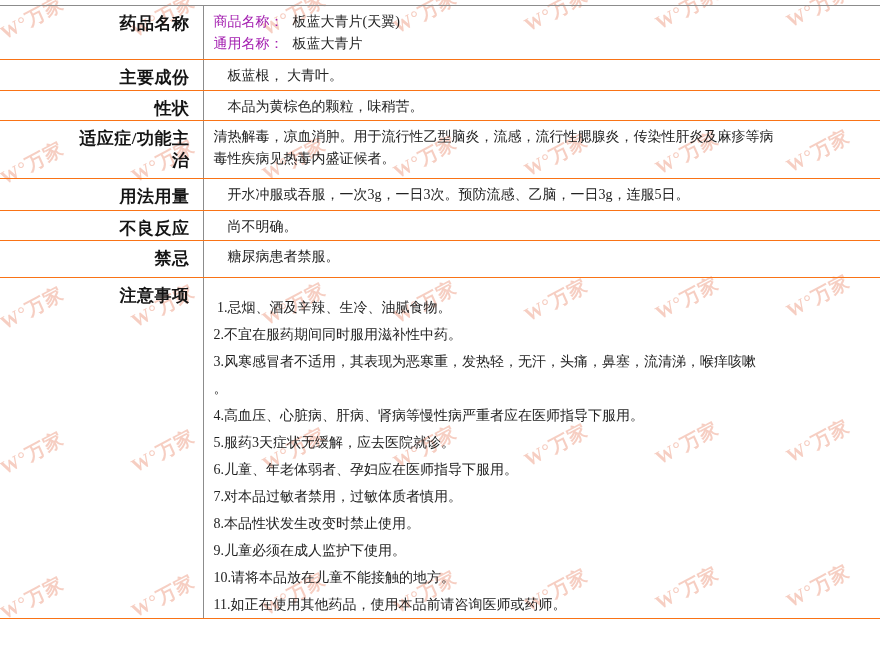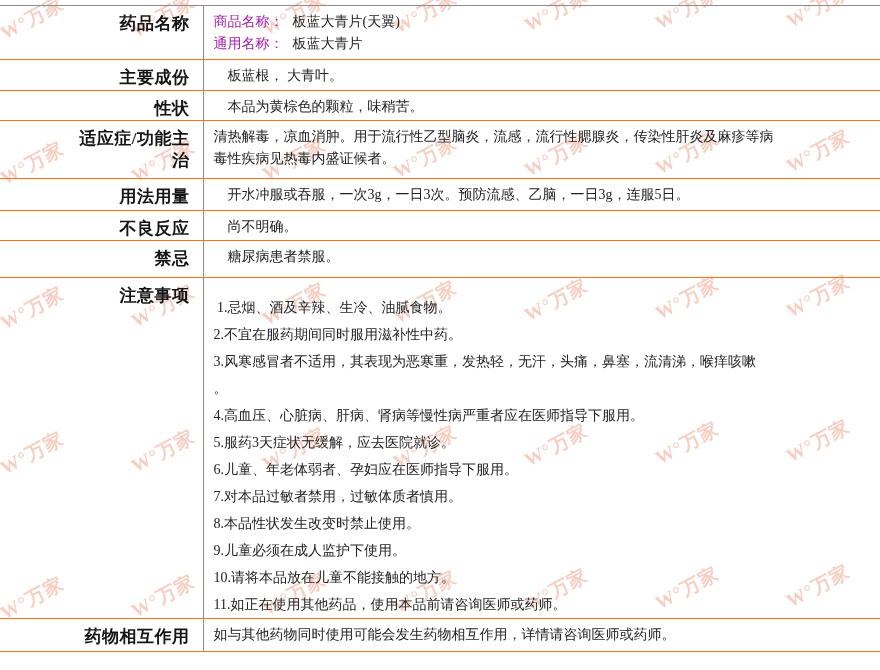--- a/index.html
+++ b/index.html
@@ -139,18 +139,14 @@
 4.高血压、心脏病、肝病、肾病等慢性病严重者应在医师指导下服用。
 5.服药3天症状无缓解，应去医院就诊。
 6.儿童、年老体弱者、孕妇应在医师指导下服用。
 7.对本品过敏者禁用，过敏体质者慎用。
 8.本品性状发生改变时禁止使用。
 9.儿童必须在成人监护下使用。
 10.请将本品放在儿童不能接触的地方。
 11.如正在使用其他药品，使用本品前请咨询医师或药师。</td>
   </tr>
 
-  <tr class="r10">
-    <th>药物相互作用</th>
-    <td>如与其他药物同时使用可能会发生药物相互作用，详情请咨询医师或药师。</td>
-  </tr>
 </tbody>
   </table>
 
 </body></html>

